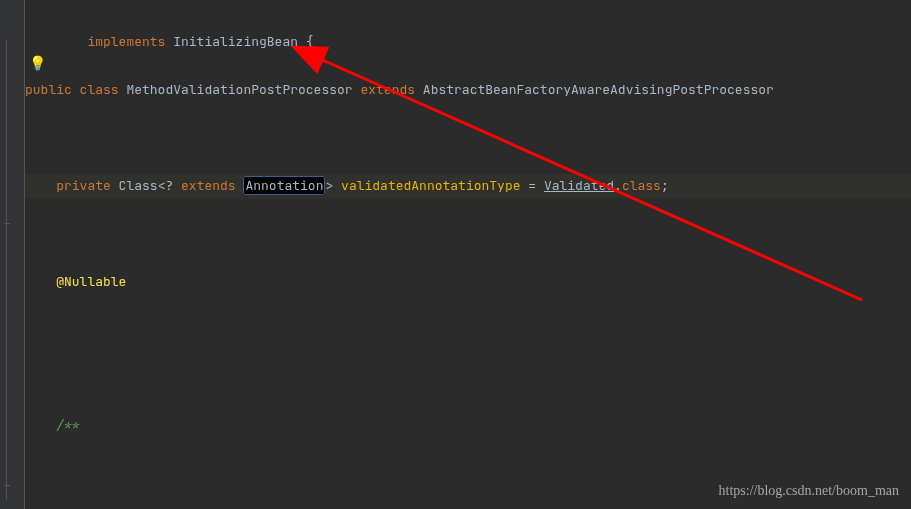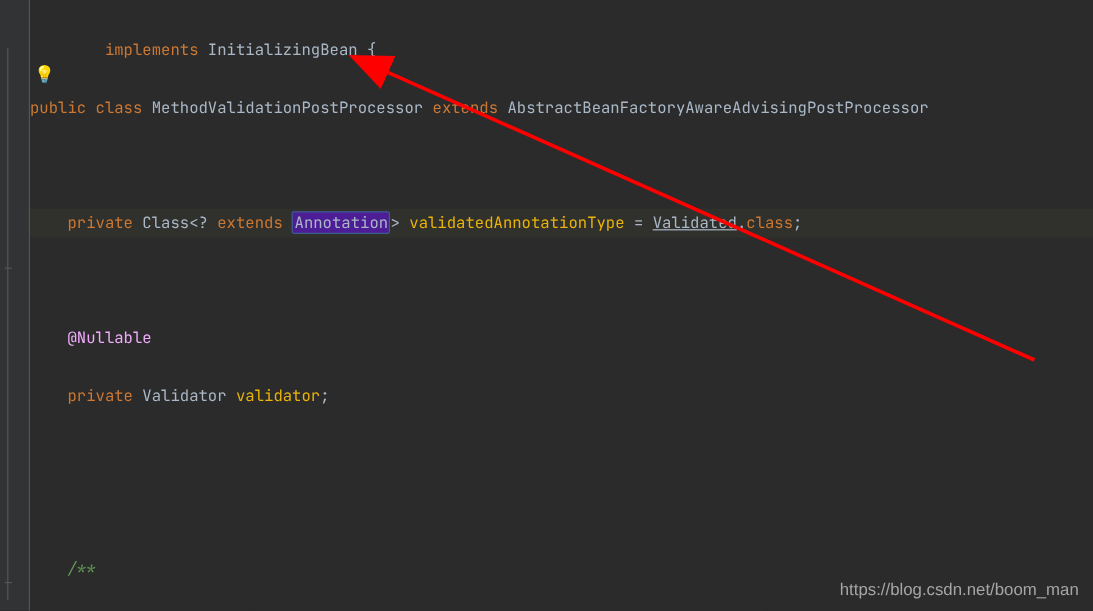--- a/index.html
+++ b/index.html
@@ -8,33 +8,33 @@
   .editor{position:relative;width:911px;height:509px}
   .gutter{position:absolute;left:0;top:0;width:24px;height:100%;
     background:#313335}
   .gutter-border{position:absolute;left:24px;top:0;width:1px;height:100%;
     background:#555}
   .code{position:absolute;left:25px;top:0;right:0;height:100%;
     padding-top:6px;white-space:pre;line-height:24px}
   .line{height:24px;padding-left:0}
   .hl-line{background:rgba(50,50,45,.8)}
   .kw{color:#cc7832}
-  .ann{color:#f0abfc}
+  .ann{color:#fde047}
   .cls{color:#a9b7c6}
   .type{color:#a9b7c6}
   .fld{color:#eab308}
   .cmt{color:#629755;font-style:italic}
   .underline{text-decoration:underline}
-  .box-hi{background:#4c1d95;border:1px solid #3b5e8c;border-radius:2px;
+  .box-hi{background:#000000;border:1px solid #3b5e8c;border-radius:2px;
     padding:0 1px}
   .bulb{position:absolute;left:29px;top:54px;font-size:14px}
   .fold-line{position:absolute;left:6px;width:1px;background:#555}
   .fold-dash{position:absolute;left:4px;width:6px;height:1px;background:#555}
   .watermark{position:absolute;right:12px;bottom:10px;color:#bbb;
-    font-family:Liberation Sans, sans-serif;font-size:14px;opacity:.85}
+    font-family:Liberation Serif, serif;font-size:14px;opacity:.85}
   svg.arrow{position:absolute;left:0;top:0;pointer-events:none}
 </style>
 </head>
 <body>
 
 <div class="editor">
   <div class="gutter"></div>
   <div class="gutter-border"></div>
 
   <div class="fold-line" style="top:40px;height:460px"></div>
@@ -43,21 +43,20 @@
 
   <span class="bulb">💡</span>
 
   <div class="code">
 <div class="line">        <span class="kw">implements </span><span class="cls">InitializingBean </span><span>{</span></div>
 <div class="line"><span class="kw">public </span><span class="kw">class </span><span class="cls">MethodValidationPostProcessor </span><span class="kw">extends </span><span class="cls">AbstractBeanFactoryAwareAdvisingPostProcessor</span></div>
 <div class="line"></div>
 <div class="line hl-line">    <span class="kw">private </span><span class="type">Class</span><span>&lt;</span><span>? </span><span class="kw">extends </span><span class="box-hi">Annotation</span><span>&gt; </span><span class="fld">validatedAnnotationType </span><span>= </span><span class="cls underline">Validated</span><span>.</span><span class="kw">class</span><span>;</span></div>
 <div class="line"></div>
 <div class="line">    <span class="ann">@Nullable</span></div>
-<div class="line">    <span class="kw">private </span><span class="type">Validator </span><span class="fld">validator</span><span>;</span></div>
 <div class="line"></div>
 <div class="line"></div>
 <div class="line">    <span class="cmt">/**</span></div>
 
 
 
 
 
 
 

